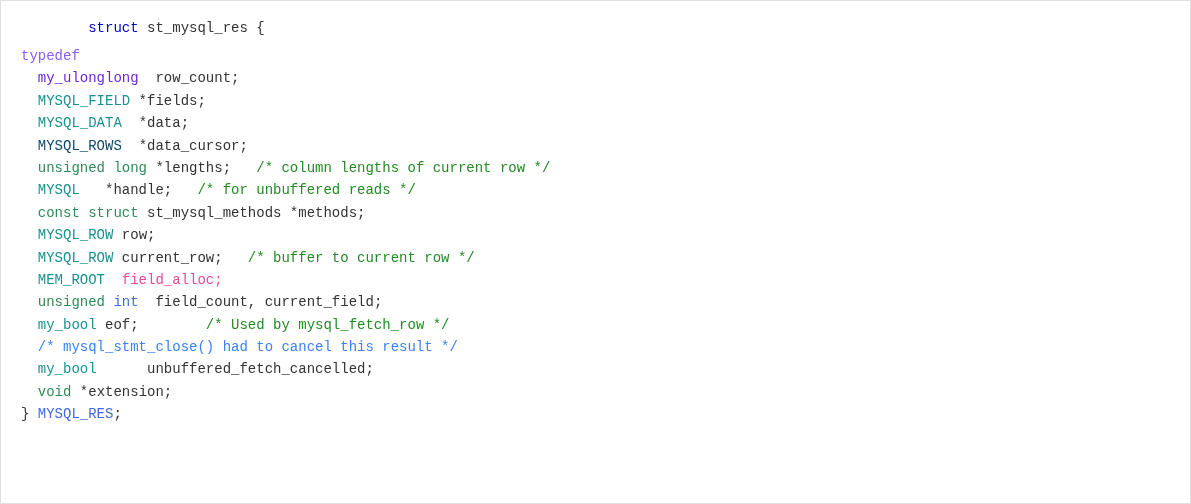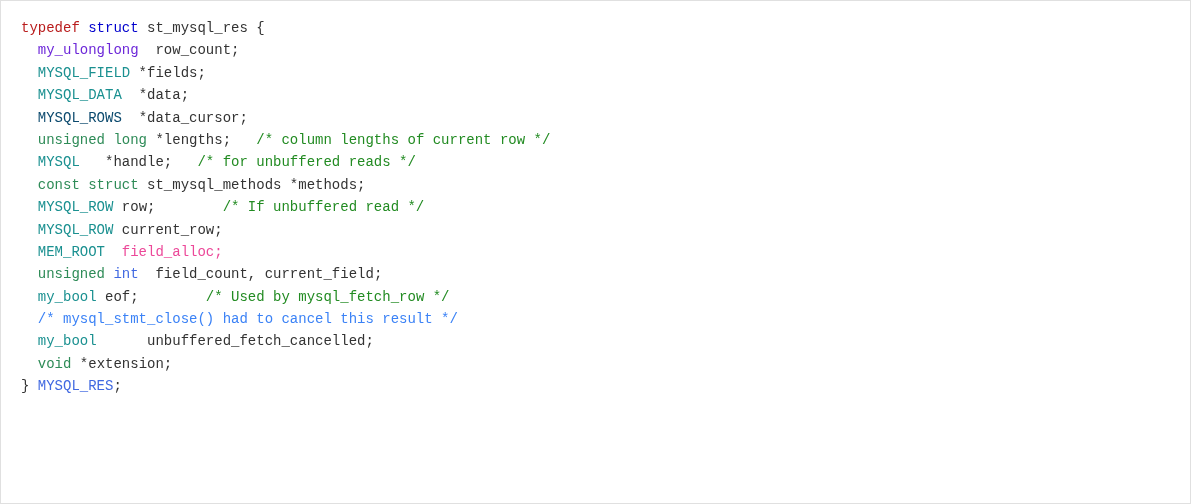--- a/index.html
+++ b/index.html
@@ -27,21 +27,21 @@
       display: flex;
       flex-wrap: wrap;
       white-space: pre;
     }
   </style>
 </head>
 <body>
 
 <div class="code-container">
   <div class="code-line">
-    <span style="color:#b91c1c;">typedef</span>
+    <span style="color:#8b5cf6;margin-top:28px;">typedef</span>
     <span style="color:#0000cd;">&nbsp;struct</span>
     <span style="color:#333333;">&nbsp;st_mysql_res {</span>
   </div>
   <div class="code-line">
     <span style="color:#6d28d9;">&nbsp;&nbsp;my_ulonglong</span>
     <span style="color:#333333;">&nbsp;&nbsp;row_count;</span>
   </div>
   <div class="code-line">
     <span style="color:#1a9090;">&nbsp;&nbsp;MYSQL_FIELD</span>
     <span style="color:#333333;">&nbsp;*fields;</span>
@@ -64,25 +64,25 @@
     <span style="color:#333333;text-align:right;">&nbsp;&nbsp;&nbsp;*handle;&nbsp;&nbsp;&nbsp;</span>
     <span style="color:#228b22;">/* for unbuffered reads */</span>
   </div>
   <div class="code-line">
     <span style="color:#2e8b57;">&nbsp;&nbsp;const struct</span>
     <span style="color:#333333;">&nbsp;st_mysql_methods *methods;</span>
   </div>
   <div class="code-line">
     <span style="color:#1a9090;">&nbsp;&nbsp;MYSQL_ROW</span>
     <span style="color:#333333;">&nbsp;row;&nbsp;&nbsp;&nbsp;&nbsp;&nbsp;&nbsp;&nbsp;&nbsp;</span>
-    <span style="color:#228b22;">/* If unbuffered read */</span>
   </div>
   <div class="code-line">
     <span style="color:#1a9090;">&nbsp;&nbsp;MYSQL_ROW</span>
     <span style="color:#333333;">&nbsp;current_row;&nbsp;&nbsp;&nbsp;</span>
+    <span style="color:#228b22;">/* buffer to current row */</span>
   </div>
   <div class="code-line">
     <span style="color:#1a9090;">&nbsp;&nbsp;MEM_ROOT</span>
     <span style="color:#ec4899;">&nbsp;&nbsp;field_alloc;</span>
   </div>
   <div class="code-line">
     <span style="color:#2e8b57;">&nbsp;&nbsp;unsigned</span>
     <span style="color:#333333;">&nbsp;</span>
     <span style="color:#4169e1;text-align:right;">int</span>
     <span style="color:#333333;">&nbsp;&nbsp;field_count, current_field;</span>

